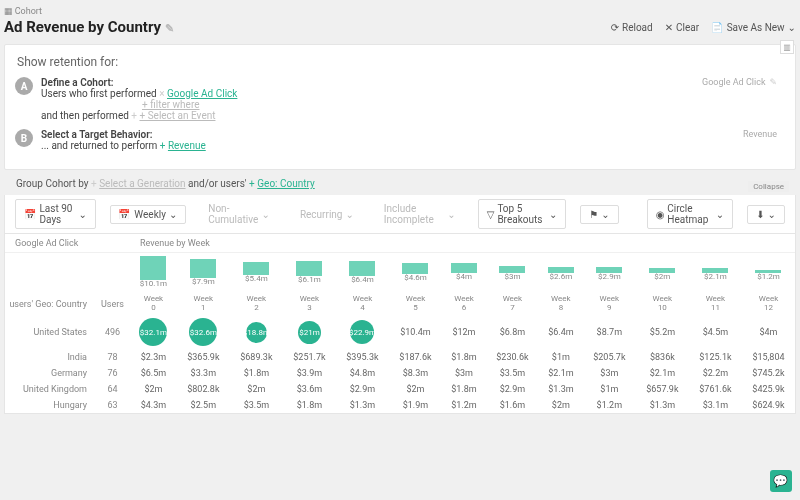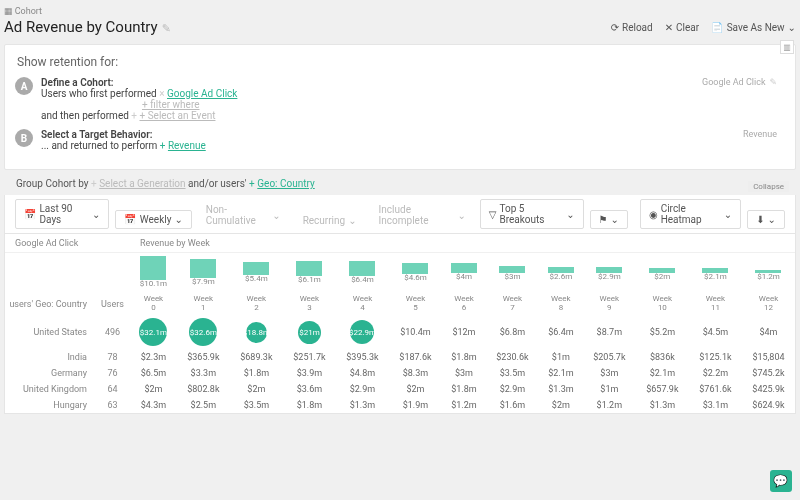--- a/index.html
+++ b/index.html
@@ -1,35 +1,35 @@
 <!DOCTYPE html>
 <html><head>
 <meta charset="utf-8">
 <style>
 *{box-sizing:border-box;margin:0;padding:0;font-family:-apple-system,BlinkMacSystemFont,"Segoe UI",Roboto,sans-serif}
 body{background:#f0f0f0;font-size:11px;color:#333;width:800px;height:500px;overflow:hidden;position:relative}
 .page{padding:6px 4px}
 .crumb{font-size:9px;color:#888;margin-bottom:2px}
 .hdr{display:flex;align-items:center;justify-content:space-between;margin-bottom:8px}
-.ttl{font-size:15px;font-weight:400;color:#222}
+.ttl{font-size:15px;font-weight:700;color:#222}
 .ttl .pen{color:#bbb;margin-left:4px;font-size:11px}
 .acts{display:flex;gap:12px;font-size:10px;color:#555}
 .acts span{cursor:pointer;display:flex;align-items:center;gap:3px}
 .panel{background:#fff;border:1px solid #e5e5e5;border-radius:2px;padding:10px 12px;margin-bottom:6px}
 .show{font-size:12px;color:#666;margin-bottom:8px}
 .step{display:flex;gap:8px;margin-bottom:8px;position:relative}
 .badge{width:18px;height:18px;border-radius:50%;background:#aaa;color:#fff;font-size:10px;font-weight:700;display:flex;align-items:center;justify-content:center;flex-shrink:0;margin-left:-20px}
 .step-body{flex:1;font-size:10px;color:#444}
 .step-body b{font-weight:600}
 .lnk{color:#2ab391;text-decoration:underline;cursor:pointer}
 .sub{color:#bbb;text-decoration:underline;cursor:pointer}
 .chip{position:absolute;right:6px;top:0;font-size:9px;color:#aaa}
 .pen-sm{color:#ccc;font-size:9px;margin-left:4px}
 .grpb{font-size:10px;color:#555;padding:2px 12px 6px}
-.tlbr{display:flex;align-items:flex-end;gap:6px;padding:4px 10px;background:#fff;border:1px solid #e5e5e5;border-top:none;font-size:10px;color:#555;position:relative}
+.tlbr{display:flex;align-items:center;gap:14px;padding:4px 10px;background:#fff;border:1px solid #e5e5e5;border-top:none;font-size:10px;color:#555;position:relative}
 .tbtn{border:1px solid #ddd;border-radius:2px;padding:3px 8px;display:flex;align-items:center;gap:3px;cursor:pointer;background:#fff}
 .tbtn.plain{border:none;color:#bbb}
 .sp{flex:1}
 .collapse{position:absolute;right:6px;top:-14px;background:#eee;font-size:8px;padding:1px 5px;color:#888;border-radius:1px}
 .tblwrap{background:#fff;border:1px solid #e5e5e5;border-top:none;overflow-x:auto;font-size:9px}
 .subh{display:flex;padding:4px 10px;color:#888;font-size:9px;border-bottom:1px solid #f0f0f0}
 .subh .l{width:125px}
 table{border-collapse:collapse;width:100%}
 th,td{text-align:center;padding:3px 2px;font-weight:400;color:#666;white-space:nowrap}
 td.lbl{text-align:right;padding-right:8px;color:#888;width:90px}

